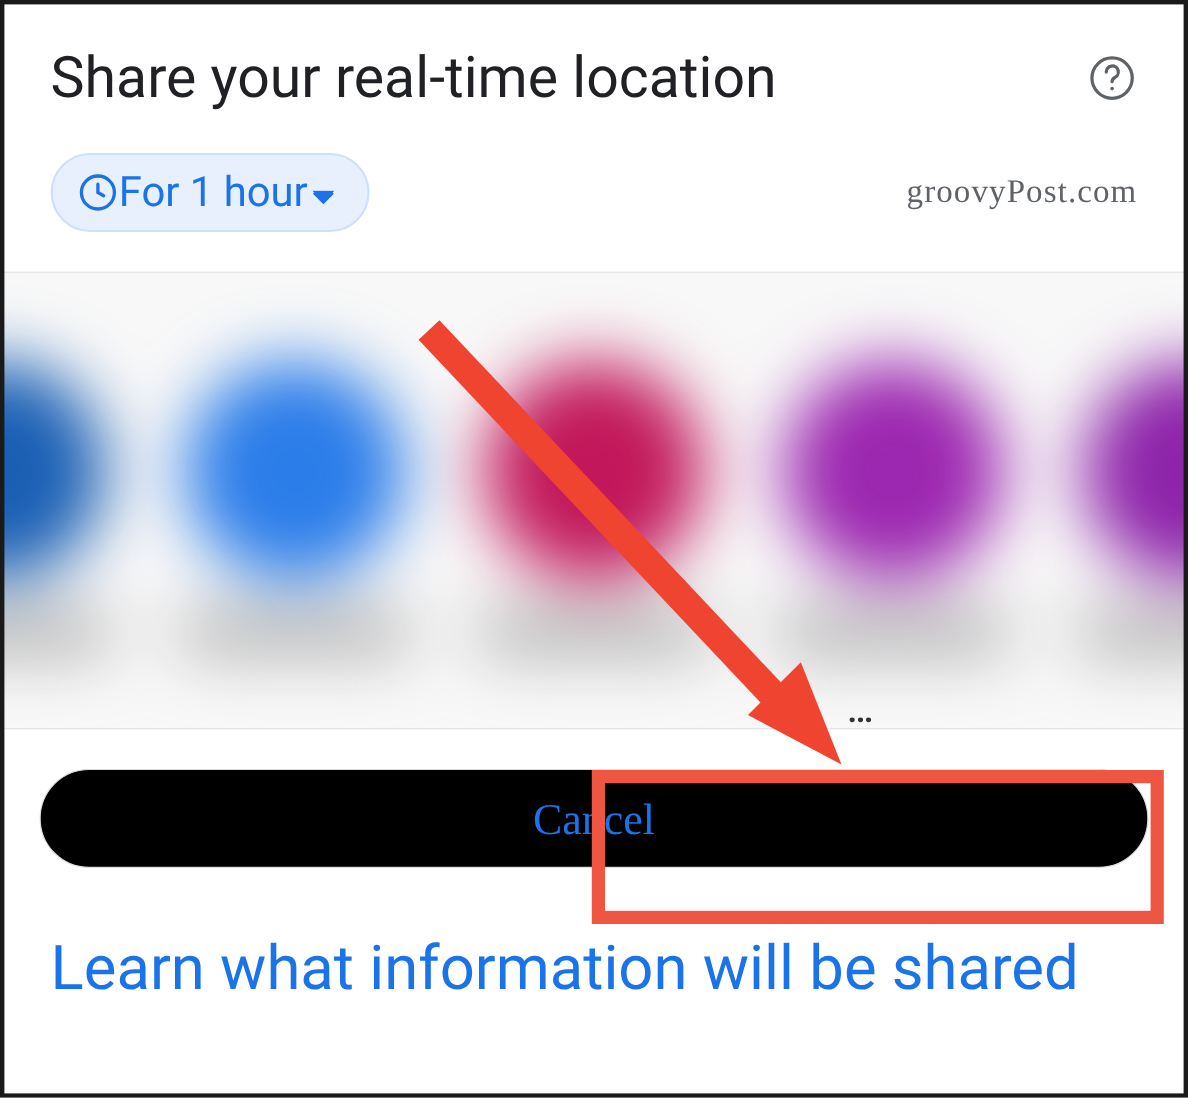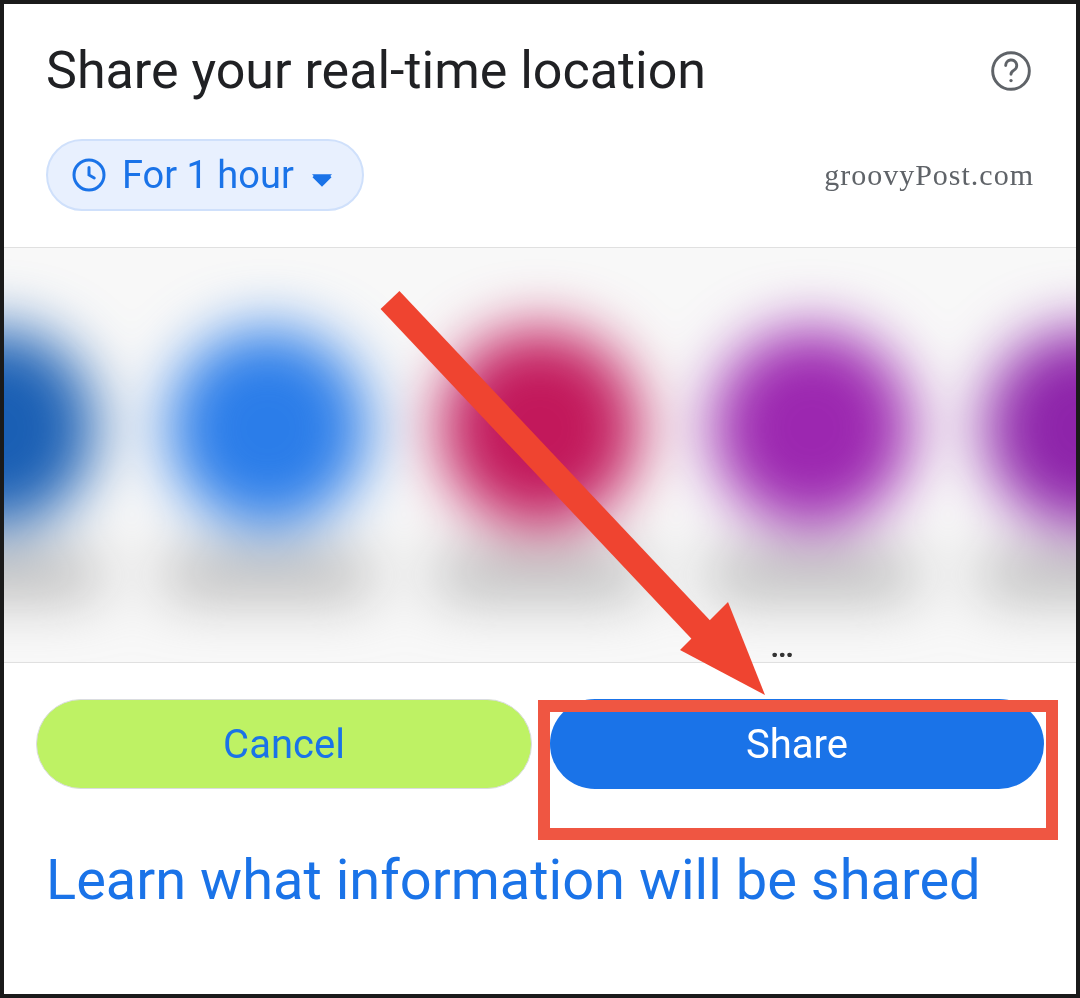--- a/index.html
+++ b/index.html
@@ -53,21 +53,20 @@
     .duration-row {
       padding: 28px 46px 36px 46px;
       display: flex;
       align-items: center;
       justify-content: space-between;
     }
 
     .duration-chip {
       display: inline-flex;
       align-items: center;
-      gap: 14px;
       background: #e8f0fe;
       border: 2px solid #cfe0fb;
       border-radius: 999px;
       padding: 12px 30px 12px 22px;
       color: #1a73e8;
       font-size: 38px;
       font-weight: 400;
     }
 
     .clock-icon {
@@ -144,23 +143,24 @@
       border-radius: 999px;
       font-size: 40px;
       font-weight: 400;
       display: flex;
       align-items: center;
       justify-content: center;
       cursor: pointer;
     }
 
     .btn-cancel {
-      background: #bef264;
+      background: #000000;
       border: 1.5px solid #dadce0;
       color: #1a73e8;
+      font-family: Liberation Serif, serif;
     }
 
     .btn-share {
       background: #1a73e8;
       border: none;
       color: #fff;
     }
 
     .share-highlight {
       position: absolute;
@@ -246,21 +246,20 @@
     <div class="contact">
       <div class="contact-circle" style="background:#8e24aa;"></div>
       <div class="contact-label"></div>
     </div>
   </div>
   <div class="clip-label">…</div>
 </div>
 
 <div class="button-row">
   <button class="btn btn-cancel">Cancel</button>
-  <button class="btn btn-share">Share</button>
 </div>
 
 <div class="learn-link">Learn what information will be shared</div>
 
 <div class="share-highlight" style="left:538px; top:700px; width:520px; height:140px;"></div>
 
 <svg class="arrow-svg" style="left:370px; top:280px; width:430px; height:420px;" viewBox="0 0 430 420">
   <defs>
     <marker id="arrowhead" markerWidth="12" markerHeight="12" refX="5" refY="5" orient="auto">
       <path d="M0,0 L12,5 L0,10 L3,5 Z" fill="#ef4430"></path>

